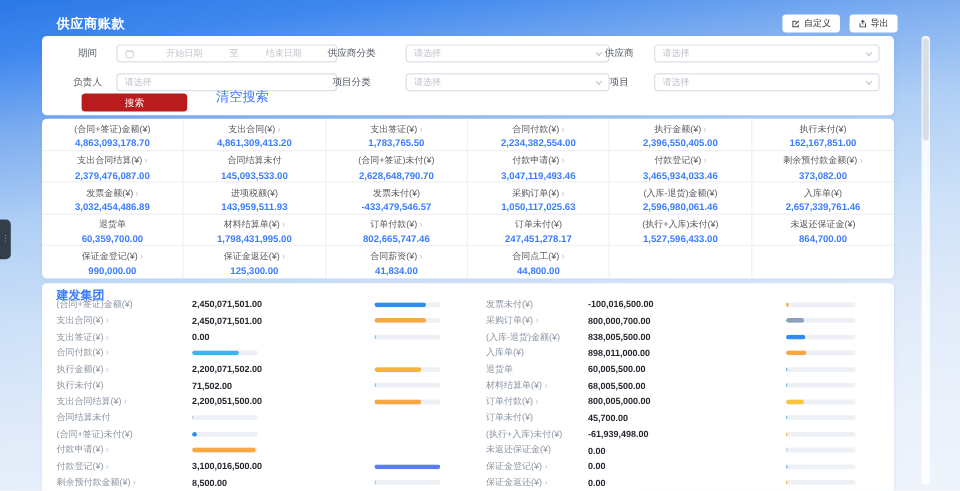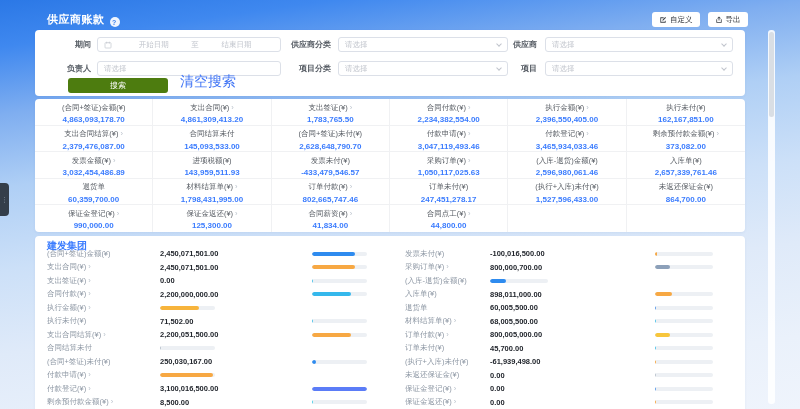--- a/index.html
+++ b/index.html
@@ -5,35 +5,35 @@
   * { margin:0; padding:0; box-sizing:border-box; }
   html,body { width:800px; height:409px; overflow:hidden; }
   body {
     position:relative;
     font-family:"Liberation Sans", sans-serif;
     background:linear-gradient(172deg,#2B78E6 0%,#3F88EF 9%,#7FAEF0 22%,#AFCFF5 36%,#CCE0F8 52%,#DFEAF9 68%,#EAF1FB 86%,#EFF4FC 100%);
   }
   .panel { position:absolute; left:35px; width:710px; background:#fff; border-radius:4px; box-shadow:0 1px 3px rgba(40,84,160,.07); }
 
   
-  .page-title { position:absolute; left:47px; top:12px; font-size:11px; font-weight:bold; color:#fff; letter-spacing:.5px; display:flex; align-items:flex-end; gap:5px; }
+  .page-title { position:absolute; left:47px; top:12px; font-size:11px; font-weight:bold; color:#fff; letter-spacing:.5px; display:flex; align-items:center; gap:5px;flex-direction:column; }
   .help-circle { width:10px; height:10px; border-radius:50%; background:rgba(255,255,255,.92); color:#3E82EA; font-size:7px; font-weight:bold; display:flex; align-items:center; justify-content:center; }
   .topbar-btns { position:absolute; top:12px; left:652px; display:flex; gap:8px; }
   .tb-btn { height:15px; padding:0 7px; background:#fff; border:none; border-radius:3px; font-size:7.5px; color:#2B2F36; display:flex; align-items:center; gap:3px; font-family:inherit; }
   .tb-btn svg { display:block; }
 
   
   .filter-panel { top:30px; height:66px; }
-  .f-label { position:absolute; font-size:8px; color:#555B63; line-height:15px; text-align:right; white-space:nowrap;font-weight:bold; }
+  .f-label { position:absolute; font-size:8px; color:#555B63; line-height:15px; text-align:center; white-space:nowrap; }
   .f-input { position:absolute; height:15px; border:1px solid #DCE0E8; border-radius:3px; background:#fff; display:flex; align-items:center; font-size:7.5px; color:#C0C4CC; padding:0 6px; }
   .f-input .ph { color:#C0C4CC; }
   .chev { width:4px; height:4px; border-right:1px solid #C0C4CC; border-bottom:1px solid #C0C4CC; transform:rotate(45deg); margin-left:auto; margin-top:-2px; }
   .date-mid { flex:1; text-align:center; }
-  .search-btn { position:absolute; left:33px; top:48px; width:100px; height:15px; background:#4d7c0f; color:#fff; border:none; border-radius:3px; font-size:8px; font-family:inherit; }
-  .clear-link { position:absolute; left:145px; top:44px; line-height:15px; font-size:14px; color:#4175F5; }
+  .search-btn { position:absolute; left:33px; top:48px; width:88px; height:15px; background:#b91c1c; color:#fff; border:none; border-radius:3px; font-size:8px; font-family:inherit; }
+  .clear-link { position:absolute; left:145px; top:44px; line-height:15px; font-size:11px; color:#4175F5; }
 
   
   .stats-panel { top:99px; height:133px; display:grid; grid-template-columns:repeat(6,1fr); grid-auto-rows:26.6px; overflow:hidden; }
   .stat-cell { border-right:1px solid #F0F1F3; border-bottom:1px solid #F0F1F3; text-align:center; padding-top:3.5px; }
   .stat-cell:nth-child(6n) { border-right:none; }
   .stat-cell:nth-child(n+25) { border-bottom:none; }
   .stat-label { font-size:7.5px; color:#555A61; white-space:nowrap; }
   .stat-arrow, .g-arrow { color:#B8C0CA; margin-left:2px; }
   .stat-value { font-size:8px; font-weight:bold; color:#3B7CFE; margin-top:2.5px; white-space:nowrap; }
 
@@ -260,27 +260,27 @@
       </div>
       <div class="g-row">
         <div class="g-label">支出签证(¥)<span class="g-arrow">›</span></div>
         <div class="g-value">0.00</div>
         <div class="g-track">
           <div class="g-fill" style="width: 1.5%; background: rgb(79, 195, 232);"></div>
         </div>
       </div>
       <div class="g-row">
         <div class="g-label">合同付款(¥)<span class="g-arrow">›</span></div>
-        <div class="g-value">2,200,000,000.00</div>
         <div class="g-track">
           <div class="g-fill" style="width: 71%; background: rgb(53, 184, 236);"></div>
         </div>
       </div>
       <div class="g-row">
         <div class="g-label">执行金额(¥)<span class="g-arrow">›</span></div>
+        <div class="g-value">2,200,071,502.00</div>
         <div class="g-track">
           <div class="g-fill" style="width: 71%; background: rgb(247, 180, 60);"></div>
         </div>
       </div>
       <div class="g-row">
         <div class="g-label">执行未付(¥)</div>
         <div class="g-value">71,502.00</div>
         <div class="g-track">
           <div class="g-fill" style="width: 1.5%; background: rgb(79, 195, 232);"></div>
         </div>
@@ -293,21 +293,20 @@
         </div>
       </div>
       <div class="g-row">
         <div class="g-label">合同结算未付</div>
         <div class="g-track">
           <div class="g-fill" style="width: 1.2%; background: rgb(186, 195, 205);"></div>
         </div>
       </div>
       <div class="g-row">
         <div class="g-label">(合同+签证)未付(¥)</div>
-        <div class="g-value">250,030,167.00</div>
         <div class="g-track">
           <div class="g-fill" style="width: 8%; background: rgb(46, 139, 239);"></div>
         </div>
       </div>
       <div class="g-row">
         <div class="g-label">付款申请(¥)<span class="g-arrow">›</span></div>
         <div class="g-track">
           <div class="g-fill" style="width: 97%; background: rgb(247, 168, 67);"></div>
         </div>
       </div>
@@ -336,20 +335,21 @@
       </div>
       <div class="g-row">
         <div class="g-label">采购订单(¥)<span class="g-arrow">›</span></div>
         <div class="g-value">800,000,700.00</div>
         <div class="g-track">
           <div class="g-fill" style="width: 26%; background: rgb(140, 160, 185);"></div>
         </div>
       </div>
       <div class="g-row">
         <div class="g-label">(入库-退货)金额(¥)</div>
+        <div class="g-value">838,005,500.00</div>
         <div class="g-track">
           <div class="g-fill" style="width: 27%; background: rgb(46, 139, 239);"></div>
         </div>
       </div>
       <div class="g-row">
         <div class="g-label">入库单(¥)</div>
         <div class="g-value">898,011,000.00</div>
         <div class="g-track">
           <div class="g-fill" style="width: 29%; background: rgb(247, 168, 67);"></div>
         </div>

